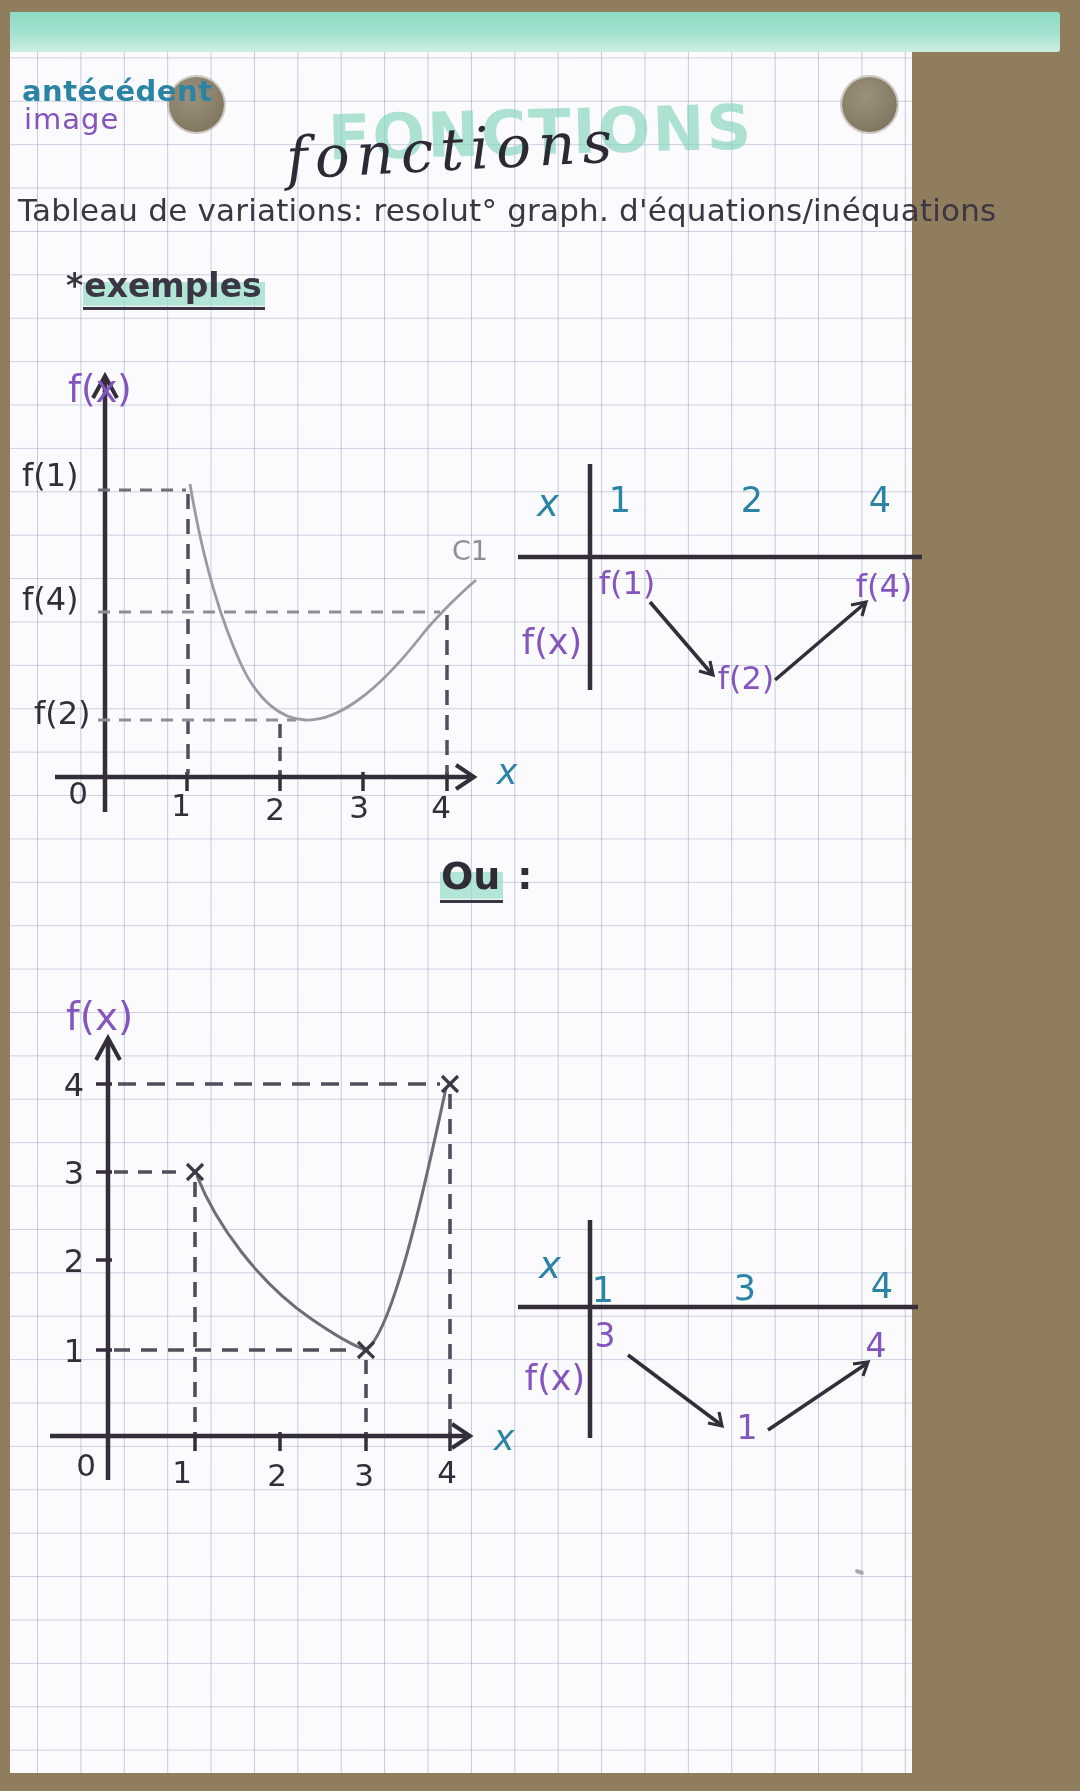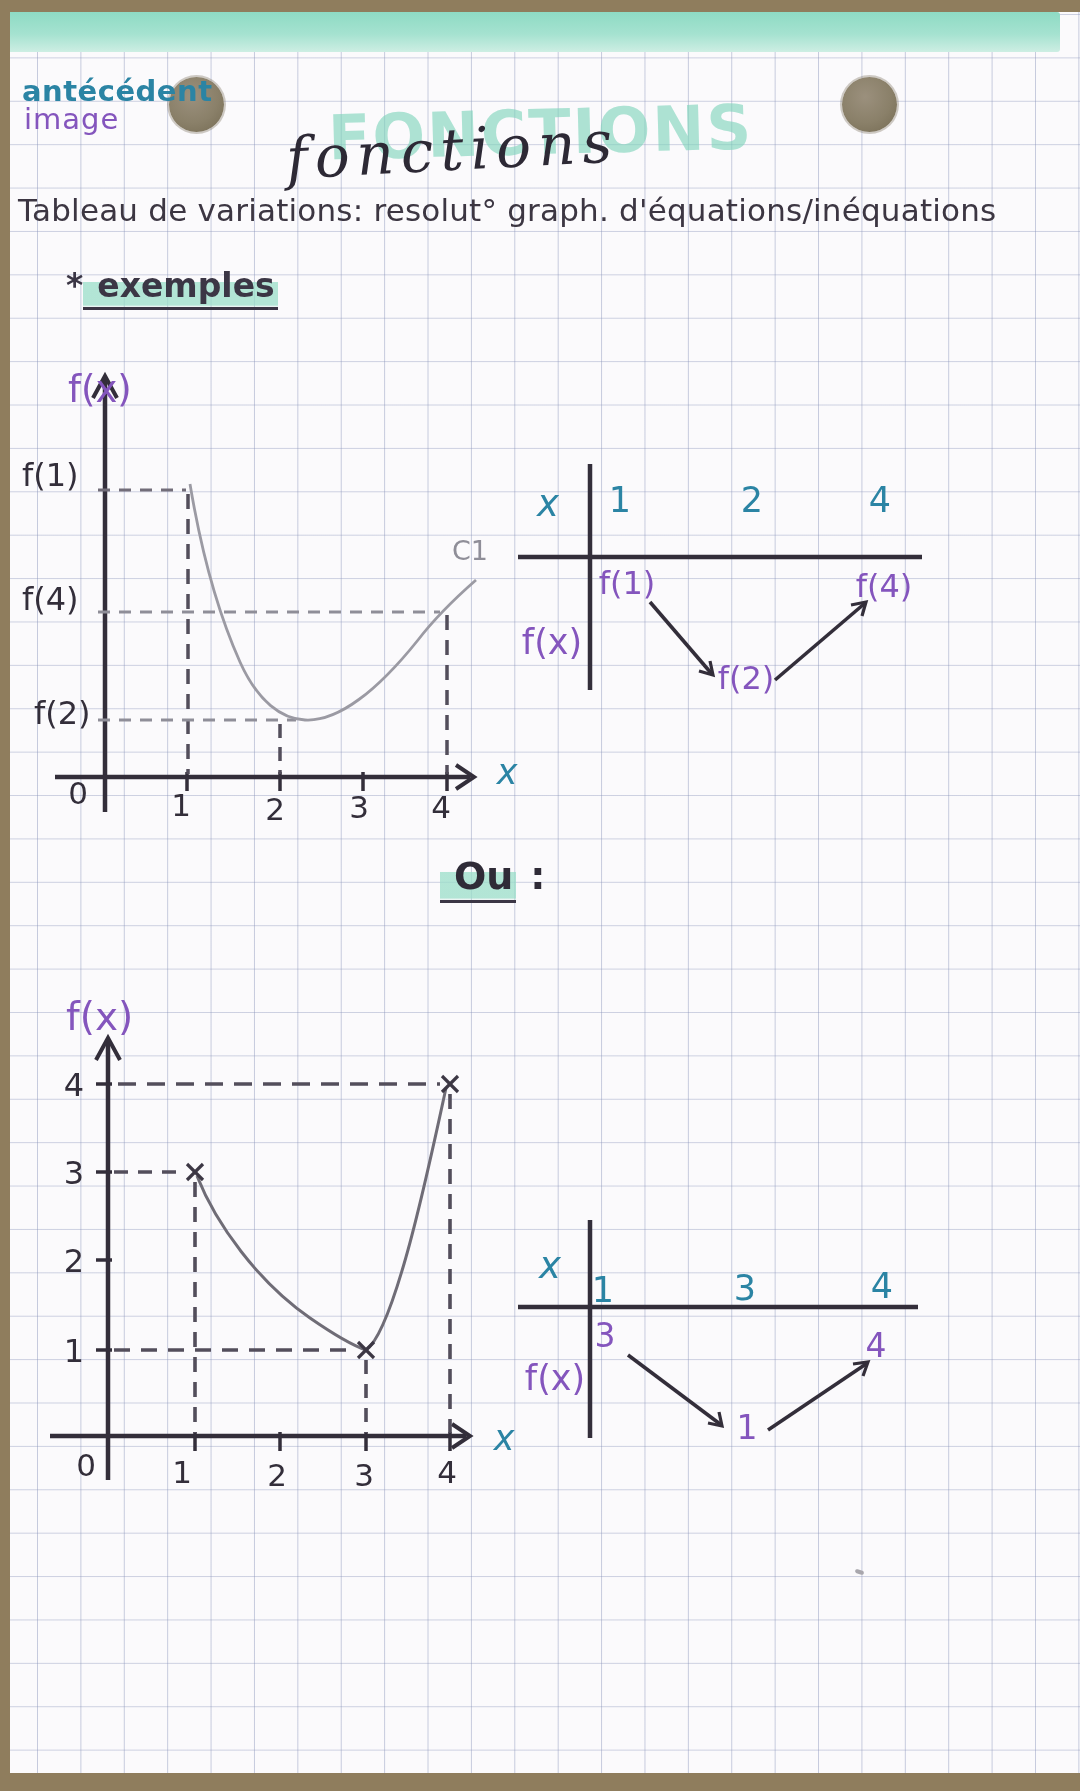--- a/index.html
+++ b/index.html
@@ -2,21 +2,21 @@
 <html><head>
 <meta charset="utf-8">
 <style>
   html,body{margin:0;padding:0;}
   .page{
     position:relative;width:1080px;height:1791px;
     background:#8f7d5d;overflow:hidden;
     font-family:"DejaVu Sans",sans-serif;
   }
   .paper{
-    position:absolute;left:10px;top:12px;width:1070px;height:1761px;
+    position:absolute;left:10px;top:12px;width:902px;height:1761px;
     background-color:#fbfafc;
     background-image:
       linear-gradient(to right, rgba(139,150,187,0.48) 1.4px, transparent 1.4px),
       linear-gradient(to bottom, rgba(139,150,187,0.42) 1.4px, transparent 1.4px);
     background-size:43.4px 43.4px;
     background-position:27px 2px;
   }
   .strip{
     position:absolute;left:0;top:0;width:1050px;height:40px;
     background:linear-gradient(180deg,#8edbc4 0%,#a5e2d0 55%,#cdeee3 100%);
@@ -42,21 +42,21 @@
   .title-script{
     position:absolute;left:6px;top:26px;
     font-family:"DejaVu Serif",serif;font-style:italic;
     font-size:58px;color:#2d2935;letter-spacing:7px;
     transform:rotate(-3deg);
   }
   .subtitle{left:8px;top:180px;font-size:31px;letter-spacing:0.2px;width:1200px;}
   .exemples{left:56px;top:254px;font-size:33px;font-weight:bold;color:#3b3645;}
   .hl{
     background:linear-gradient(180deg, rgba(154,222,201,0) 38%, rgba(154,222,201,0.75) 40%, rgba(154,222,201,0.75) 95%, rgba(154,222,201,0) 100%);
-    border-bottom:3px solid #3b3645;padding:0 3px 2px 14px;
+    border-bottom:3px solid #3b3645;padding:0 3px 2px 1px;
   }
   .divider{left:430px;top:842px;font-size:38px;font-weight:bold;color:#2f2b37;}
   .divider .colon{margin-left:14px;}
   .gsvg{position:absolute;}
   svg text{font-family:"DejaVu Sans",sans-serif;fill:#332e3a;}
   svg text.teal{fill:#2b84a4;font-style:italic;}
   svg text.tealn{fill:#2b84a4;}
   svg text.purple{fill:#8455bd;}
   svg text.pencil{fill:#8f8e98;}
   .speck{position:absolute;left:845px;top:1558px;width:9px;height:4px;background:#a9a7ad;transform:rotate(18deg);border-radius:2px;}

